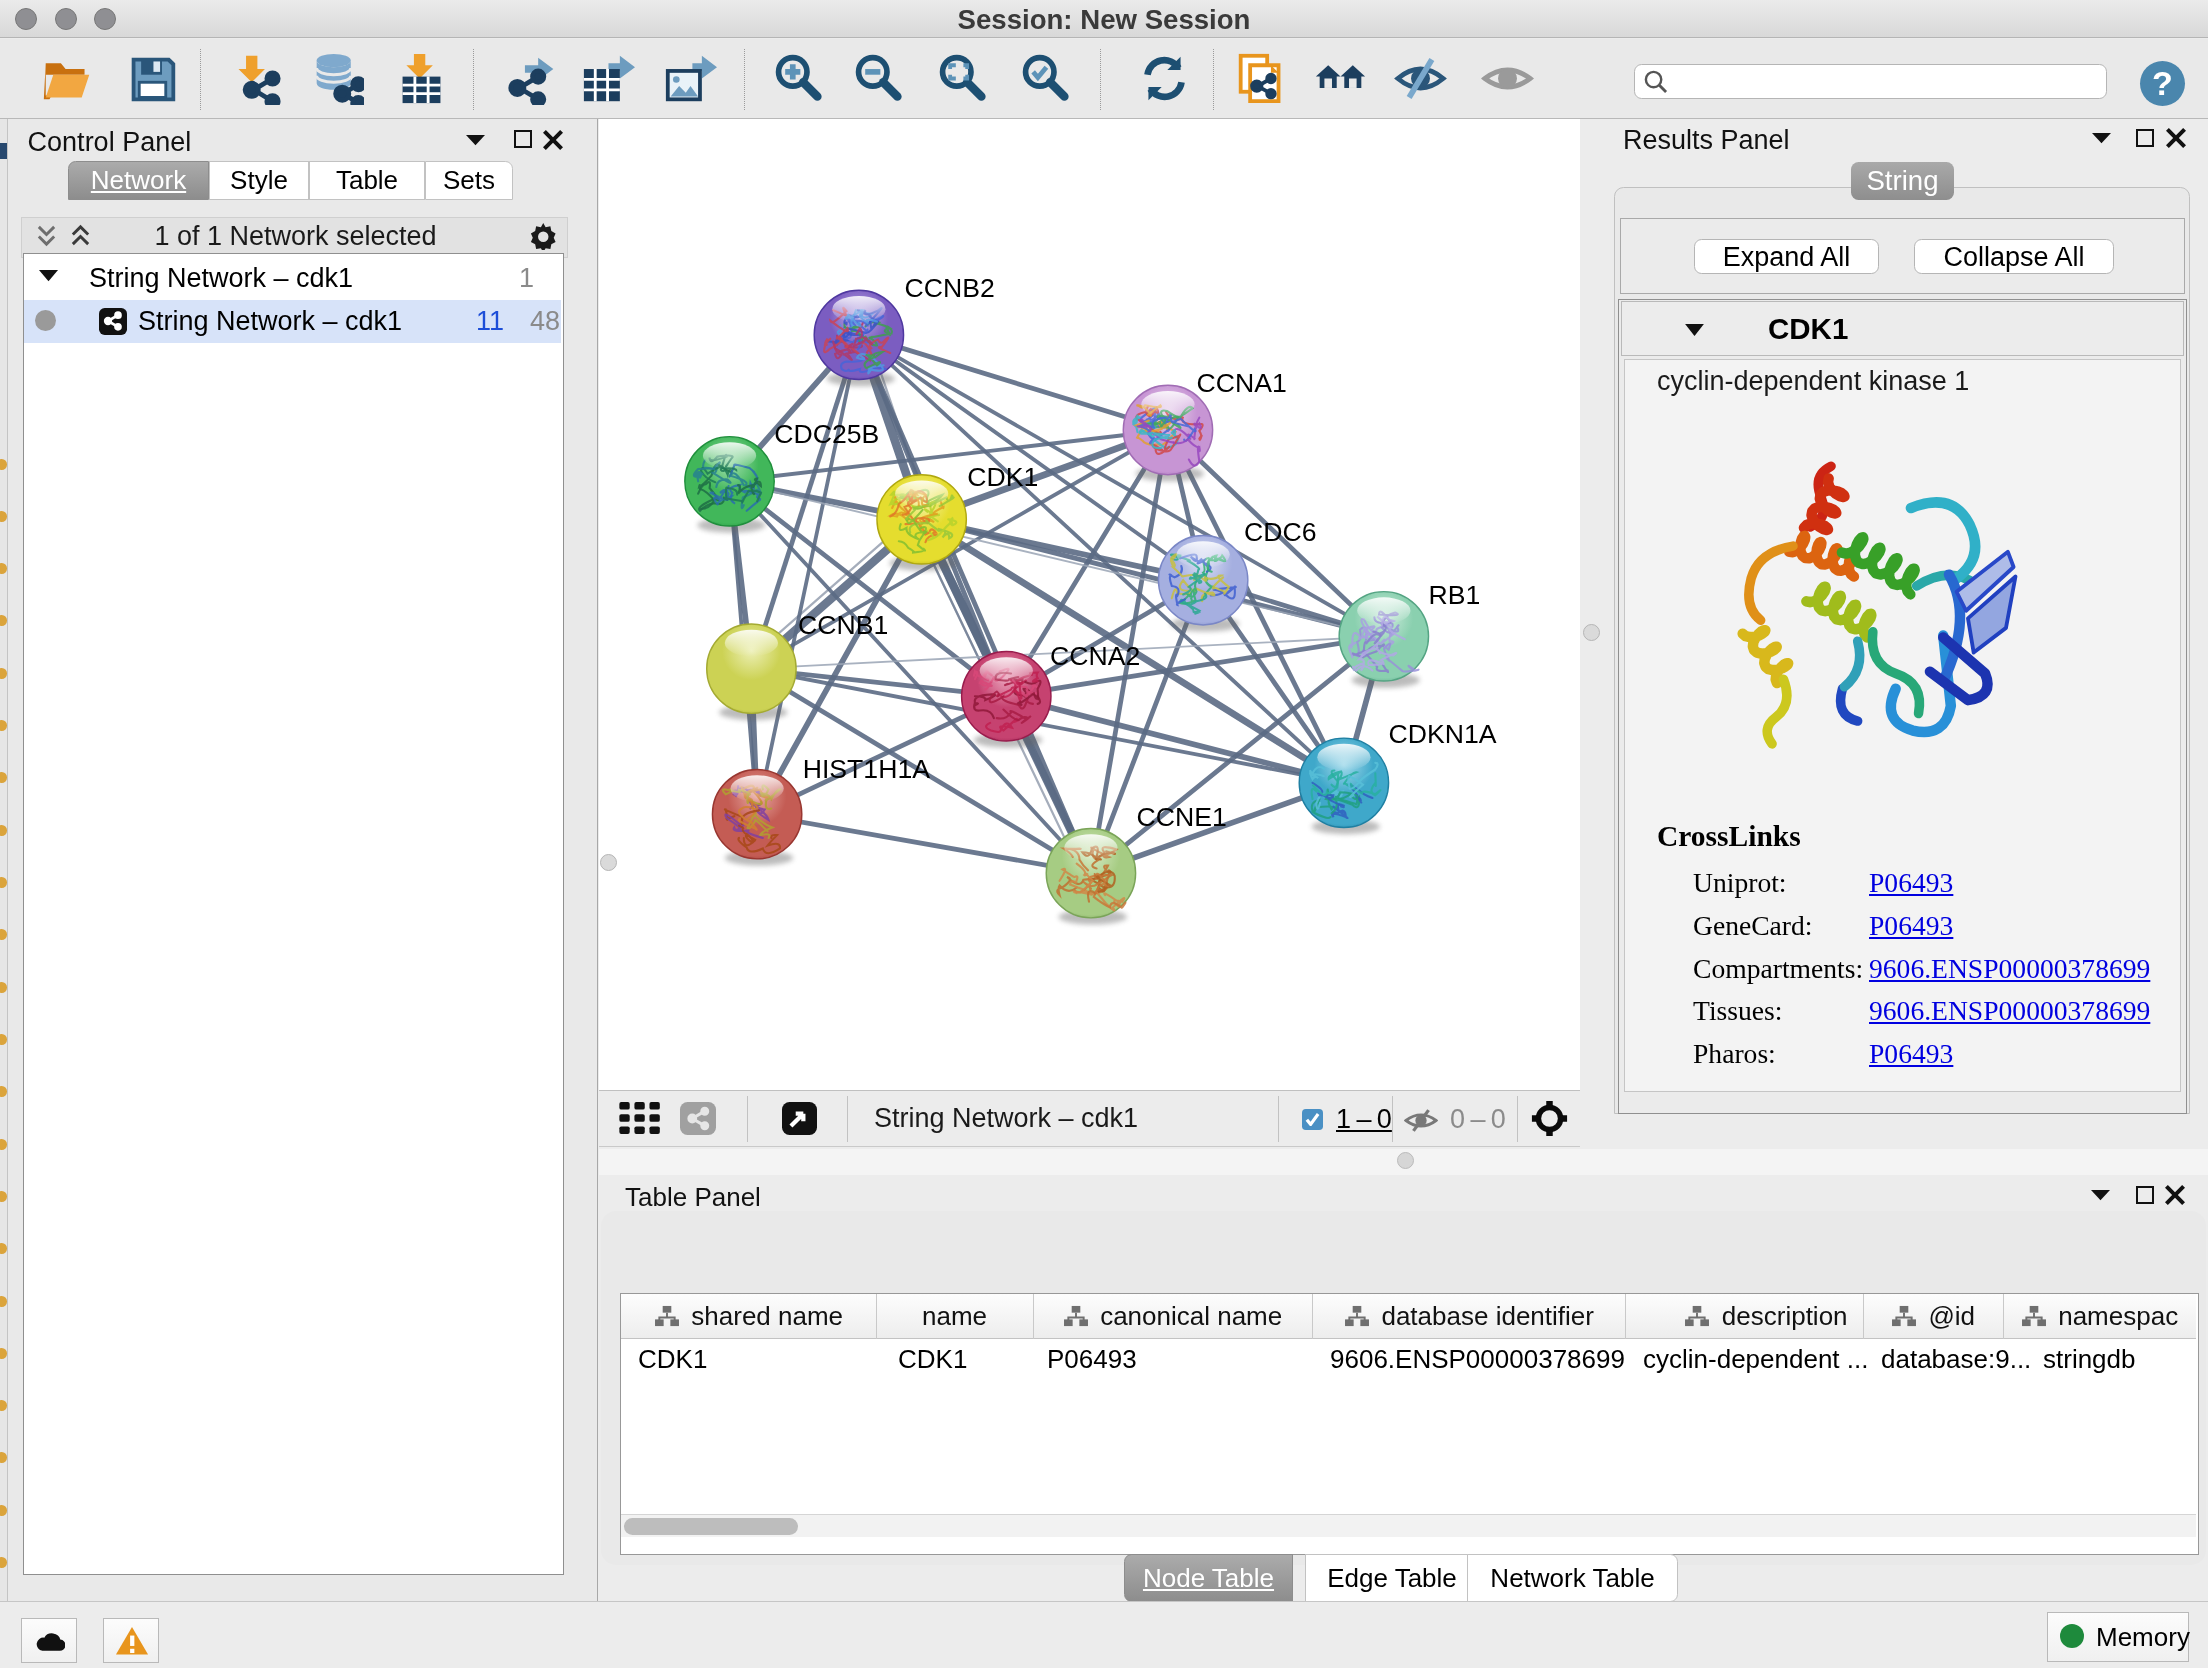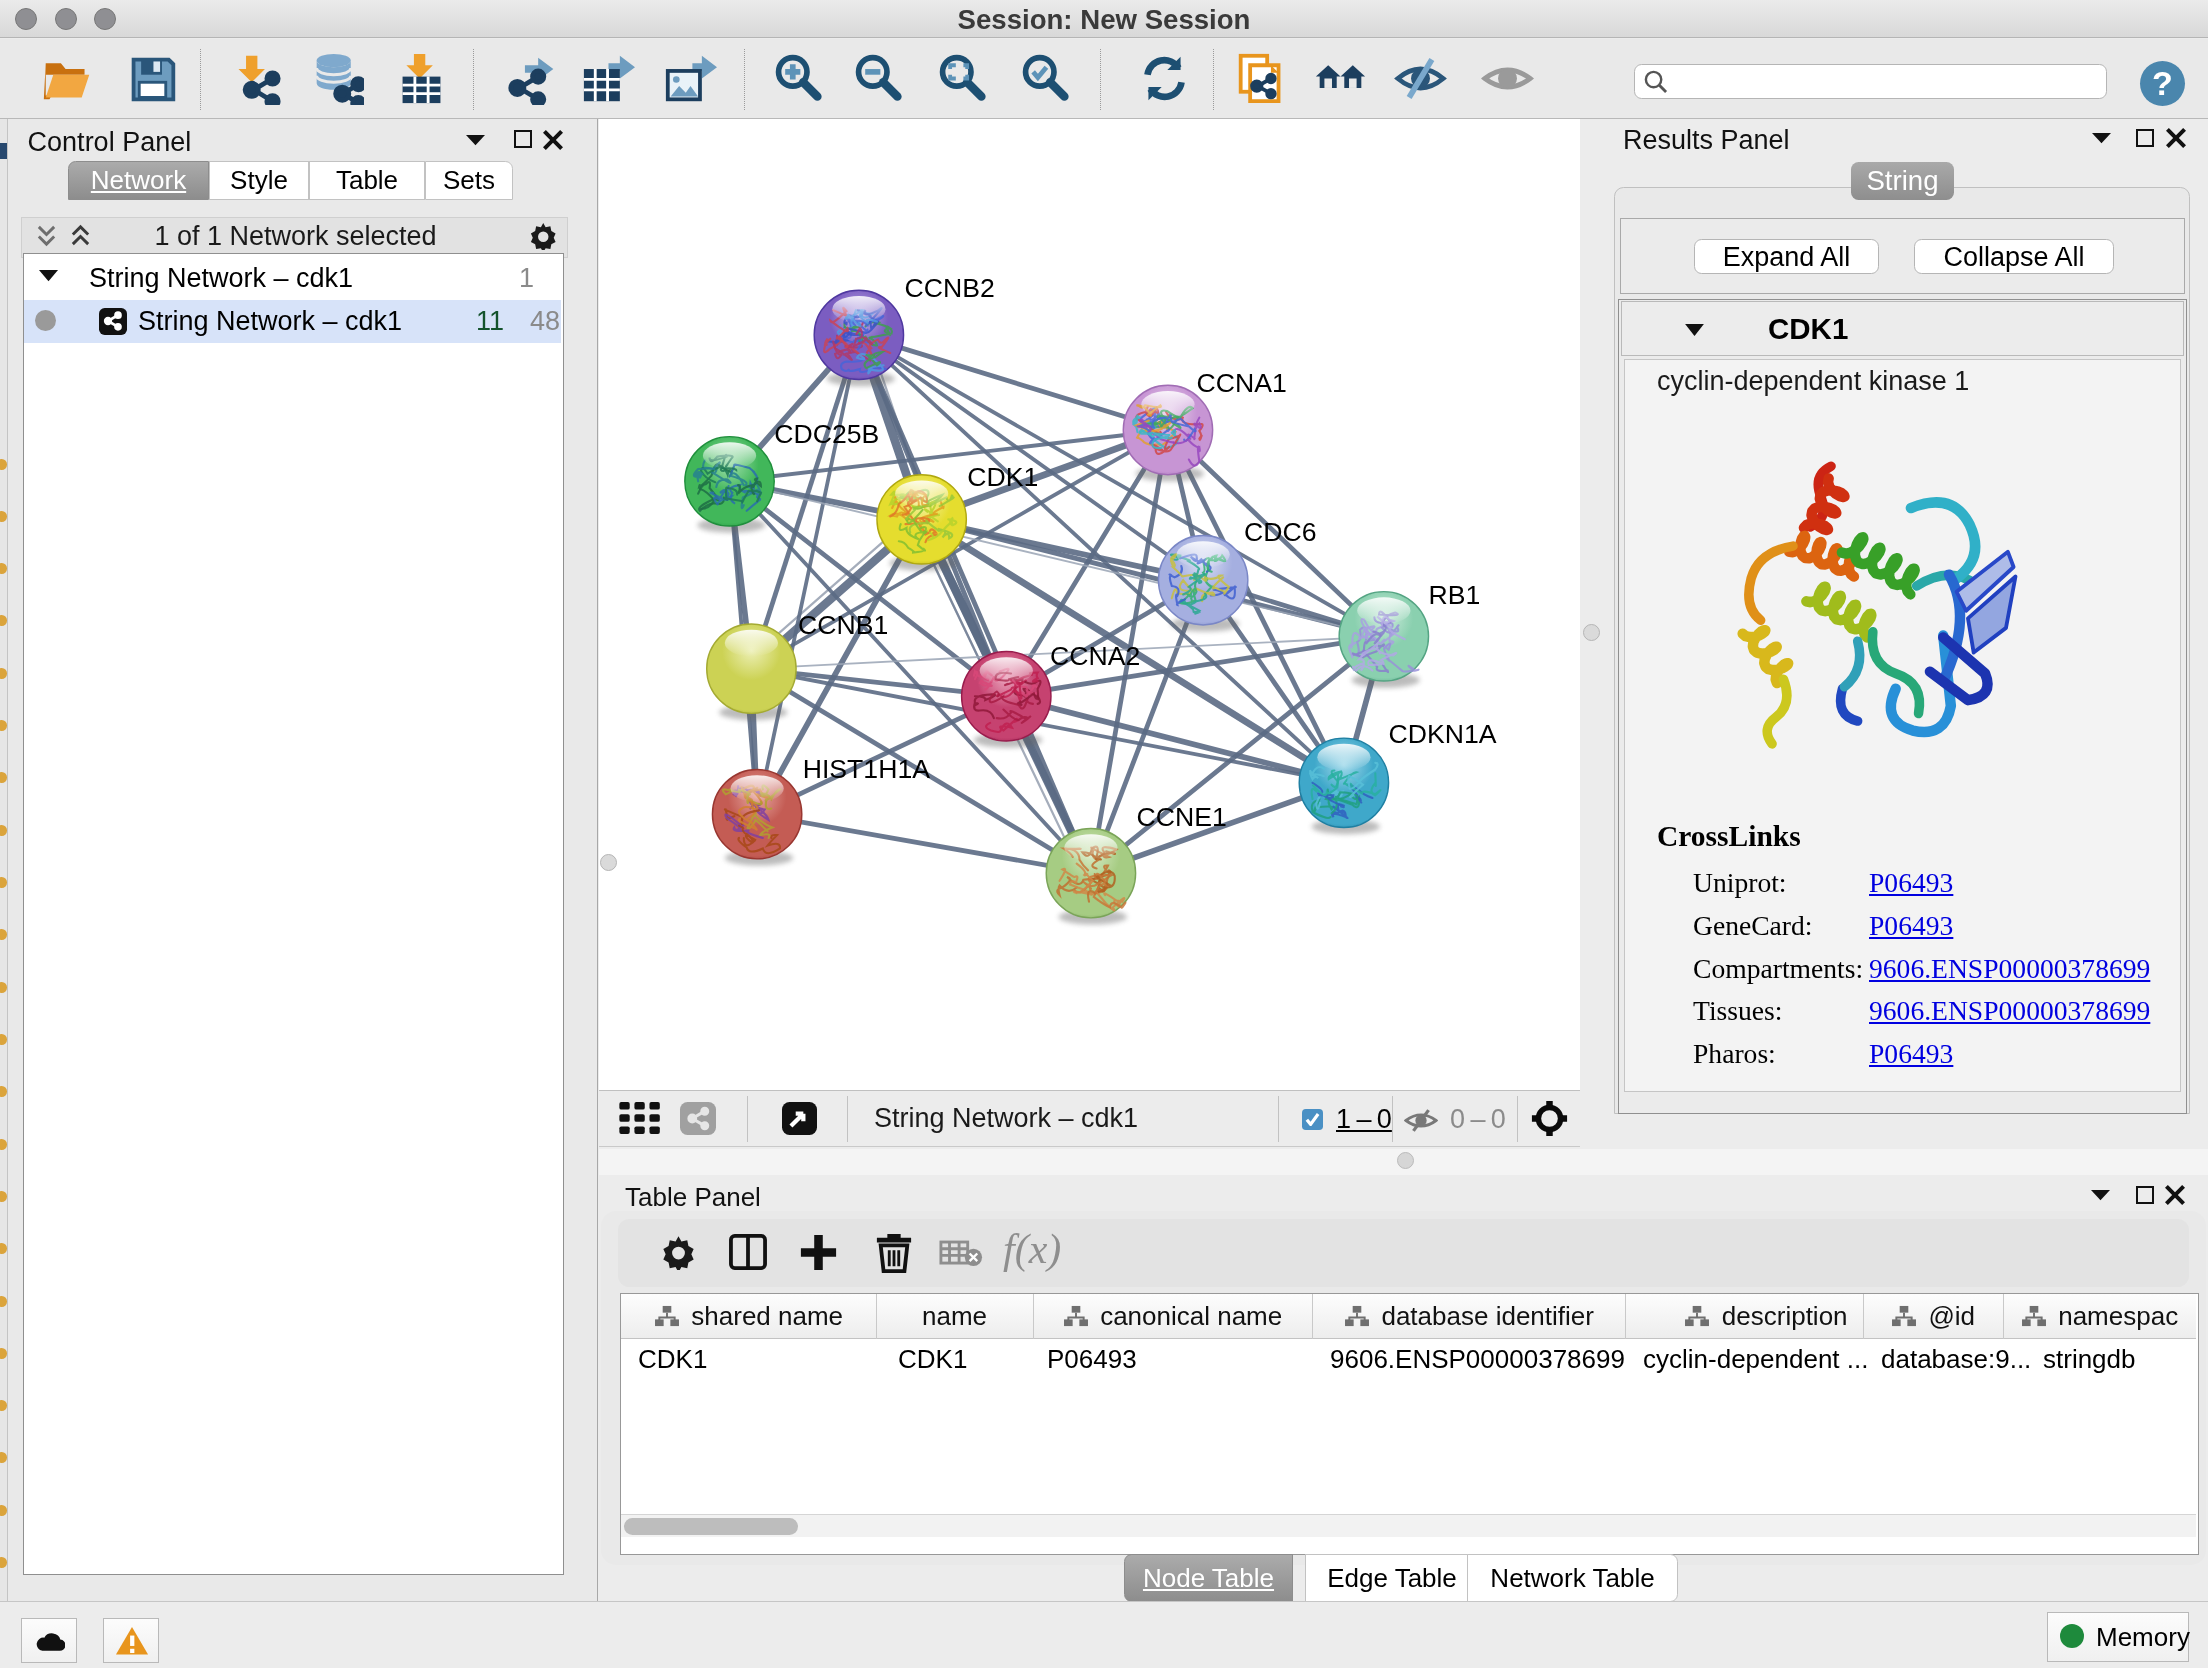--- a/index.html
+++ b/index.html
@@ -226,21 +226,21 @@
         <svg style="position:absolute;left:3.8px;top:3.8px;width:20px;height:20px" viewBox="0 0 24 24">
             <g stroke="#fff" stroke-width="3.2" fill="#fff">
               <path d="M6 12 L18 5 M6 12 L18 19" fill="none"></path>
               <circle cx="6" cy="12" r="3.4"></circle>
               <circle cx="18" cy="5" r="3"></circle>
               <circle cx="18" cy="19" r="3"></circle>
             </g>
           </svg>
       </span>
       <span style="position:absolute;left:114px;top:5.7px;">String Network – cdk1</span>
-      <span style="position:absolute;left:452px;top:5.7px;color:#14532d;">11</span>
+      <span style="position:absolute;left:452px;top:5.7px;color:#1d4ed8;">11</span>
       <span style="position:absolute;left:506px;top:5.7px;color:#8a8a8a;">48</span>
     </div>
   </div>
 </div>
 
 <div id="canvas">
     <svg id="net" width="981" height="971" viewBox="0 0 1031 1021" style="position:absolute;left:0;top:0">
 <defs>
 <filter id="blur1" x="-50%" y="-50%" width="200%" height="200%">
           <feGaussianBlur stdDeviation="3"></feGaussianBlur>
@@ -736,46 +736,20 @@
 <div id="tablepanel">
   <div style="position:absolute;left:1.9px;top:36px;width:1605px;height:354px;background:#e9e9e9;border-radius:15px;"></div>
   <div style="position:absolute;left:26px;top:6.7px;font-size:26px;color:#111;">Table Panel</div>
   <svg style="position:absolute;left:1491px;top:13.3px;width:21px;height:13.3px" viewBox="0 0 22 14">
       <path d="M1 2 h20 l-10 11 Z" fill="#111"></path>
     </svg>
   <div style="position:absolute;left:1537px;top:10.5px;width:18px;height:18px;border:2.9px solid #111;"></div>
   <svg style="position:absolute;left:1566px;top:9.5px;width:20px;height:20px" viewBox="0 0 21 21">
       <path d="M3 0 L10.5 7.5 L18 0 L21 3 L13.5 10.5 L21 18 L18 21 L10.5 13.5 L3 21 L0 18 L7.5 10.5 L0 3 Z" fill="#111"></path>
     </svg>
-  <div style="position:absolute;left:19px;top:44px;width:1571px;height:68px;background:#e3e3e3;border-radius:11.4px;">
-    <svg style="position:absolute;left:43px;top:16px;width:35px;height:35px" viewBox="0 0 30 30">
-        <path d="M15 1 l2.5 4.5 5-1 1 5 4.5 2.5 -2 4.5 2 4.5 -4.5 2.5 -1 5 -5 -1 -2.5 4.5 -2.5 -4.5 -5 1 -1 -5 -4.5 -2.5 2 -4.5 -2 -4.5 4.5 -2.5 1 -5 5 1 Z M15 10 a5.5 5.5 0 1 0 0 11 a5.5 5.5 0 1 0 0 -11" fill="#1a1a1a" fill-rule="evenodd"></path>
-      </svg>
-    <svg style="position:absolute;left:111px;top:15px;width:38px;height:36px" viewBox="0 0 40 38">
-        <rect x="2" y="2" width="36" height="34" rx="4" fill="none" stroke="#111" stroke-width="4"></rect>
-        <path d="M20 2 v34" stroke="#111" stroke-width="4"></path>
-      </svg>
-    <svg style="position:absolute;left:181px;top:14.3px;width:39px;height:39px" viewBox="0 0 41 41">
-        <path d="M16 2 h9 v14 h14 v9 h-14 v14 h-9 v-14 H2 v-9 h14 Z" fill="#111"></path>
-      </svg>
-    <svg style="position:absolute;left:257px;top:13.3px;width:38px;height:41px" viewBox="0 0 40 43">
-        <path d="M13 2 h14 v4 h11 v5 H2 V6 h11 Z" fill="#111"></path>
-        <path d="M6 14 h28 l-3 27 H9 Z" fill="none" stroke="#111" stroke-width="4"></path>
-        <path d="M15 19 v17 M20 19 v17 M25 19 v17" stroke="#111" stroke-width="3"></path>
-      </svg>
-    <svg style="position:absolute;left:321px;top:21px;width:44px;height:27px" viewBox="0 0 46 28">
-        <g stroke="#8e8e8e" stroke-width="3" fill="none">
-          <rect x="2" y="2" width="28" height="22"></rect>
-          <path d="M2 9 h28 M2 16 h28 M11 2 v22 M21 2 v22"></path>
-        </g>
-        <circle cx="36" cy="18" r="9" fill="#8e8e8e"></circle>
-        <path d="M32 14 l8 8 m0 -8 l-8 8" stroke="#fff" stroke-width="2.5"></path>
-      </svg>
-    <div style="position:absolute;left:385px;top:5.7px;font-family:'Liberation Serif',serif;font-style:italic;font-size:42px;color:#8e8e8e;">f(x)</div>
-  </div>
   <div id="tbl" style="position:absolute;left:21px;top:118px;width:1579px;height:262px;background:#fff;border:1.9px solid #989898;">
     <div id="thead" style="position:absolute;left:0;top:0;width:1575px;height:45px;background:linear-gradient(#fdfdfd,#ededed);border-bottom:1px solid #c3c3c3;"></div>
     <div class="vline" style="left:255px;"></div>
       <div class="vline" style="left:412px;"></div>
       <div class="vline" style="left:691px;"></div>
       <div class="vline" style="left:1004px;"></div>
       <div class="vline" style="left:1242px;"></div>
       <div class="vline" style="left:1382px;"></div>
       <div class="hcell" style="left:0px;width:255px;"><svg width="26" height="23" viewBox="0 0 27 24">
           <g fill="#6f6f6f">

